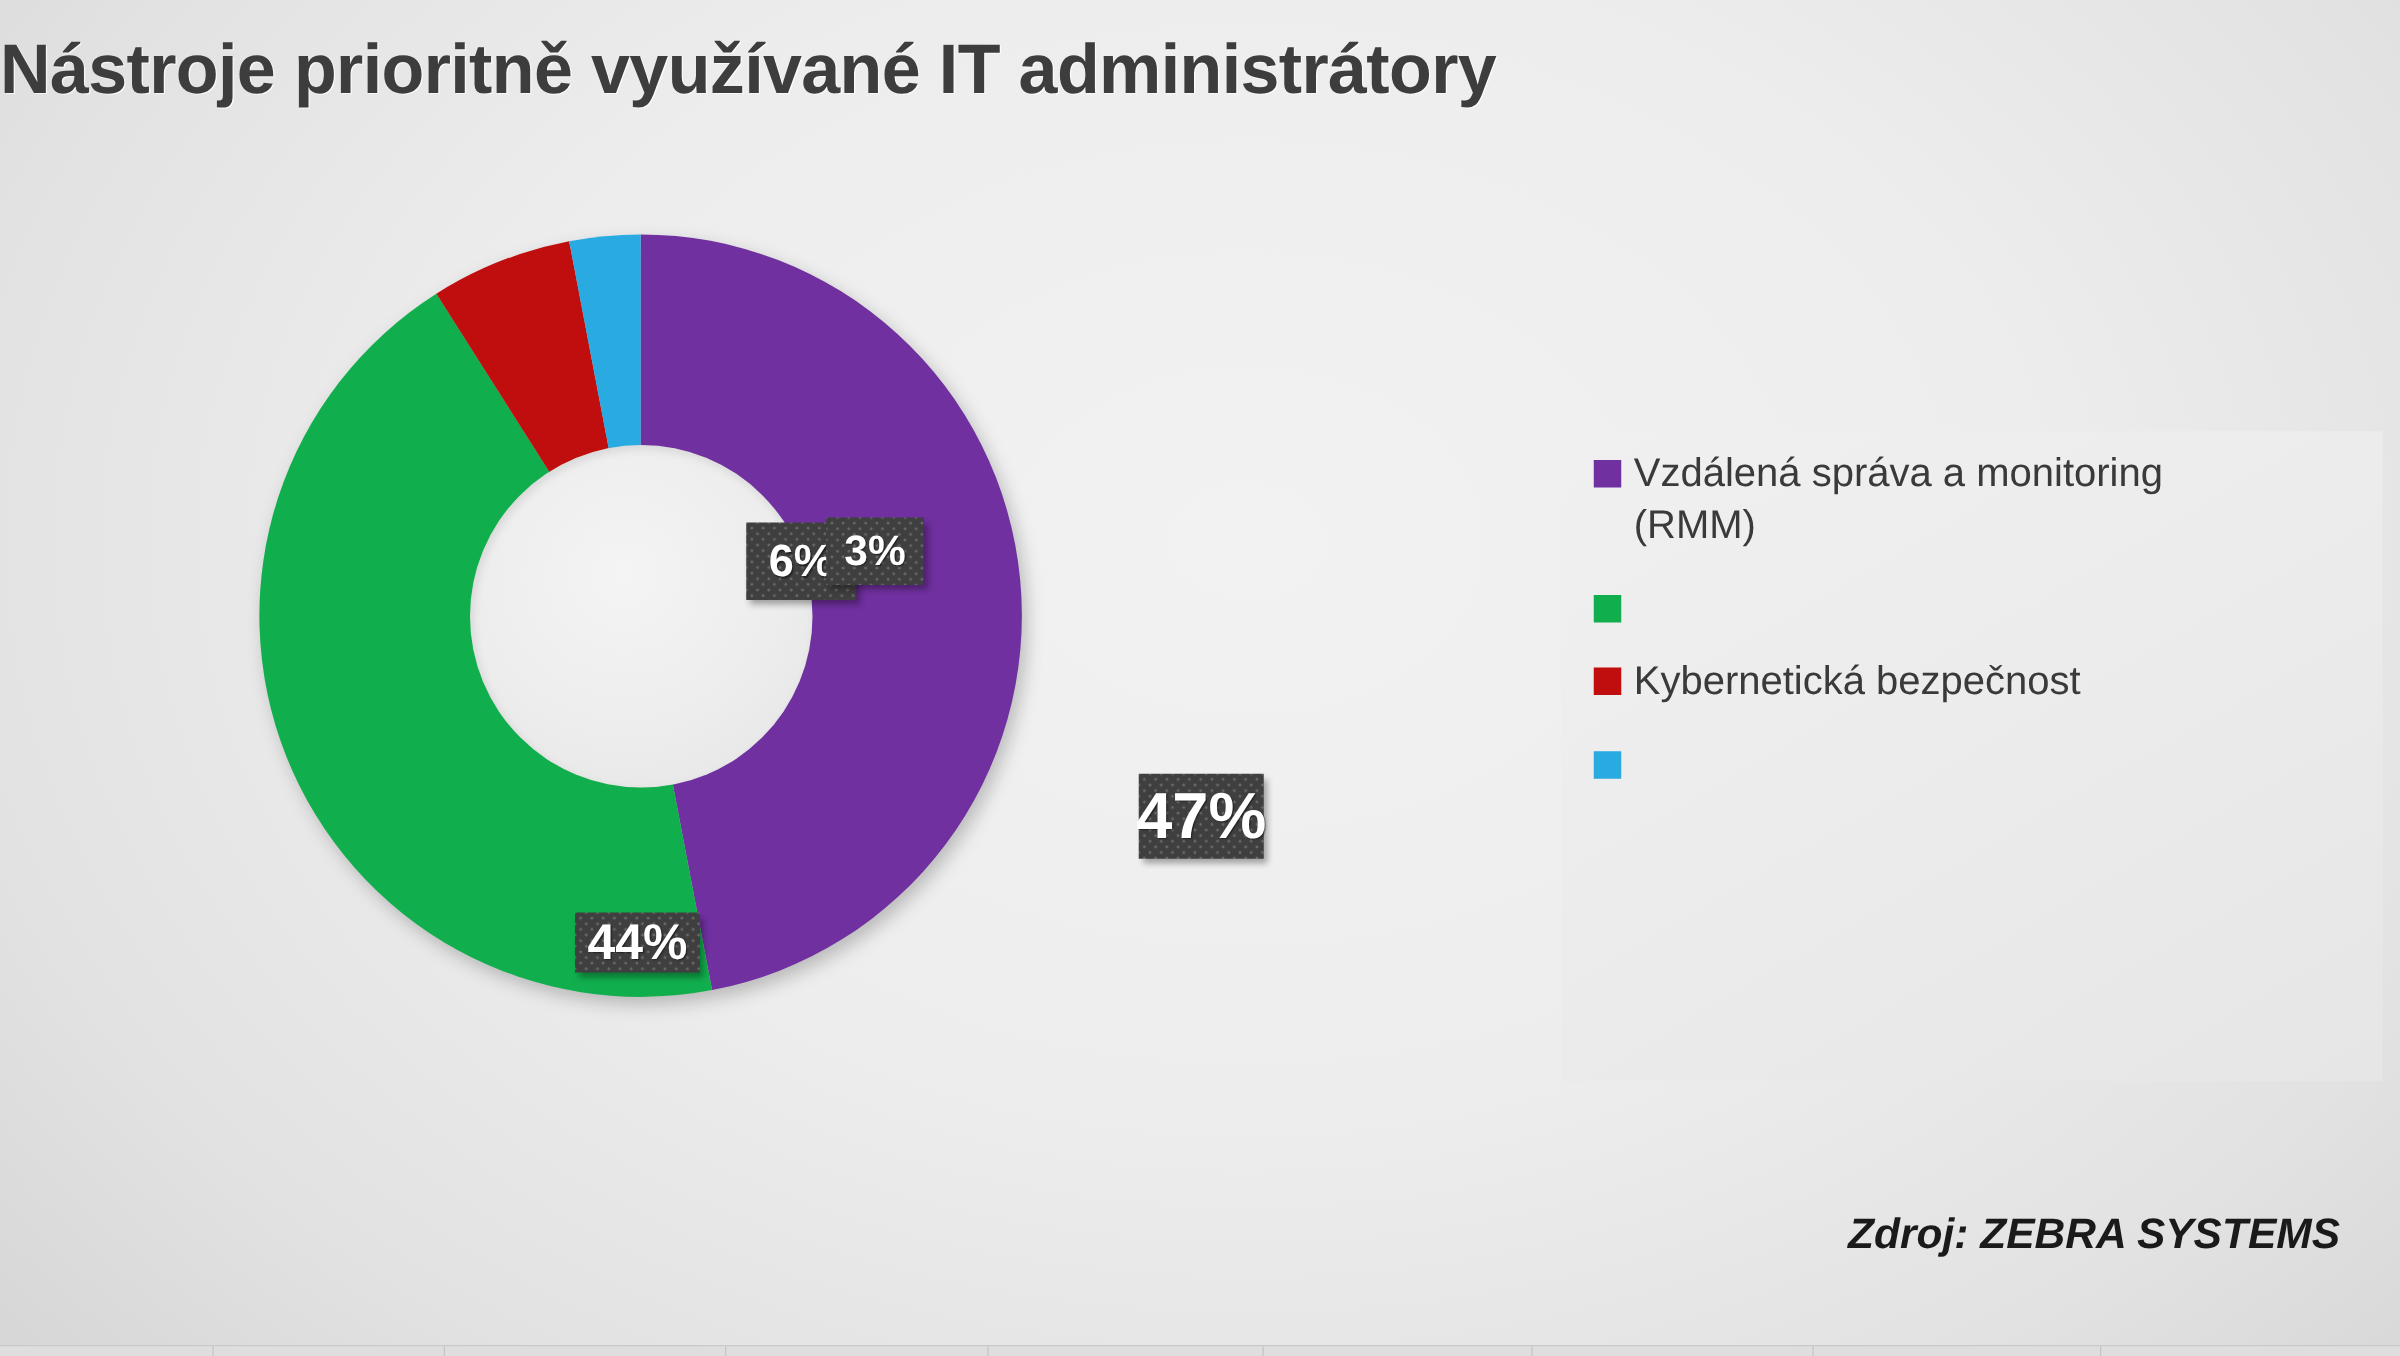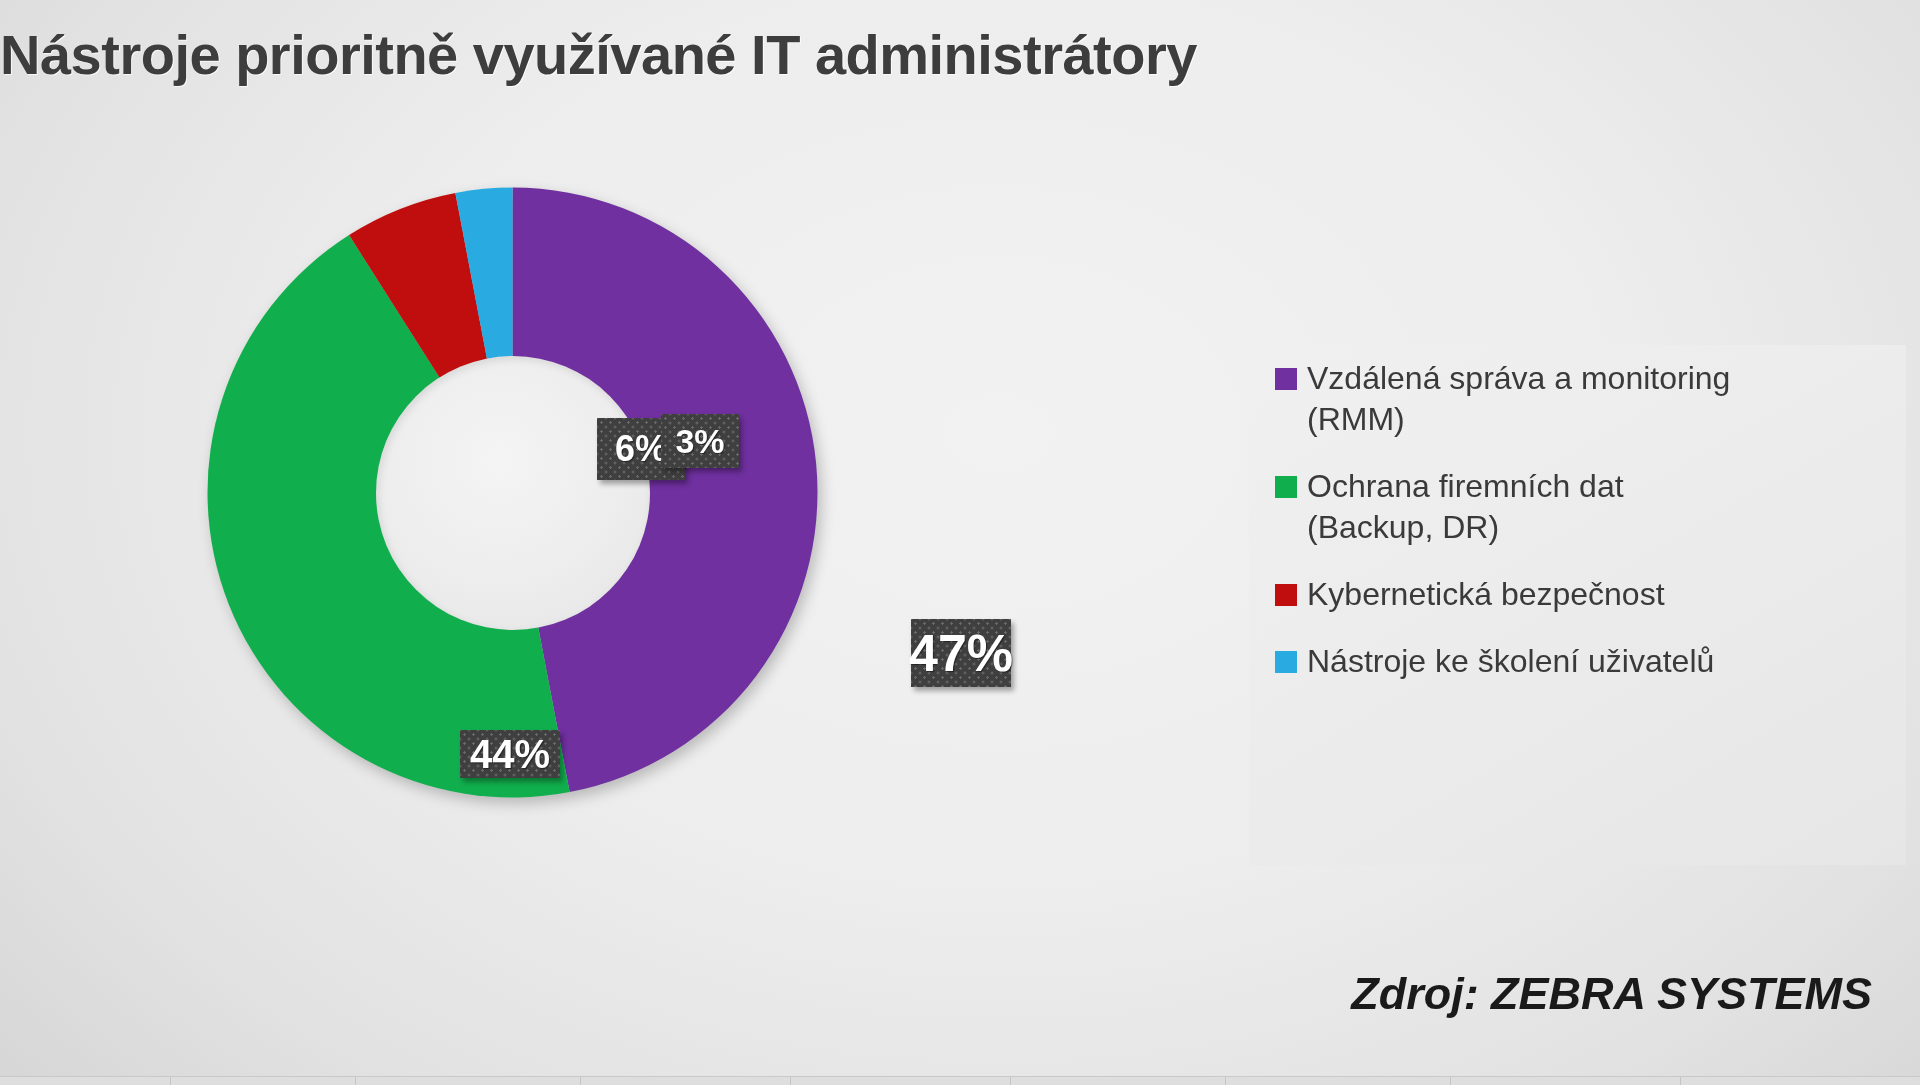--- a/index.html
+++ b/index.html
@@ -121,21 +121,21 @@
     line-height: 1.28;
     white-space: pre-line;
   }
   #legend-item-3 { margin-bottom: 60px; }
 
   
   #source-note {
     position: absolute;
     right: 48px;
     top: 968px;
-    font-size: 45px;
+    font-size: 34px;
     font-weight: bold;
     font-style: italic;
     color: #1a1a1a;
     margin-left: 21px;
   }
 
   
   #bottom-strip {
     position: absolute;
     left: 0;
@@ -181,32 +181,29 @@
     <div id="legend-list">
 
       <div class="legend-item" id="legend-item-0">
         <span class="legend-swatch" style="background: rgb(112, 48, 160);"></span>
         <span class="legend-label">Vzdálená správa a monitoring
 (RMM)</span>
       </div>
 
       <div class="legend-item" id="legend-item-1">
         <span class="legend-swatch" style="background: rgb(17, 174, 77);"></span>
-        <span class="legend-label">Ochrana firemních dat
-(Backup, DR)</span>
       </div>
 
       <div class="legend-item" id="legend-item-2">
         <span class="legend-swatch" style="background: rgb(192, 13, 13);"></span>
         <span class="legend-label">Kybernetická bezpečnost</span>
       </div>
 
       <div class="legend-item" id="legend-item-3">
         <span class="legend-swatch" style="background: rgb(41, 171, 226);"></span>
-        <span class="legend-label">Nástroje ke školení uživatelů</span>
       </div>
 
     </div>
   </div>
 
   <div id="source-note">Zdroj: ZEBRA SYSTEMS</div>
 
   <div id="bottom-strip">
       <span class="strip-tick" style="left: 170px;"></span>
       <span class="strip-tick" style="left: 355px;"></span>

